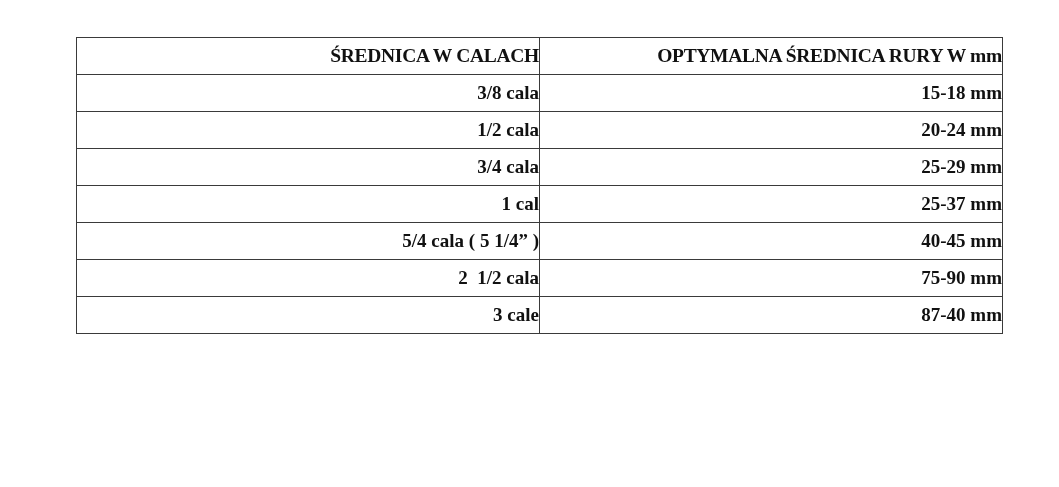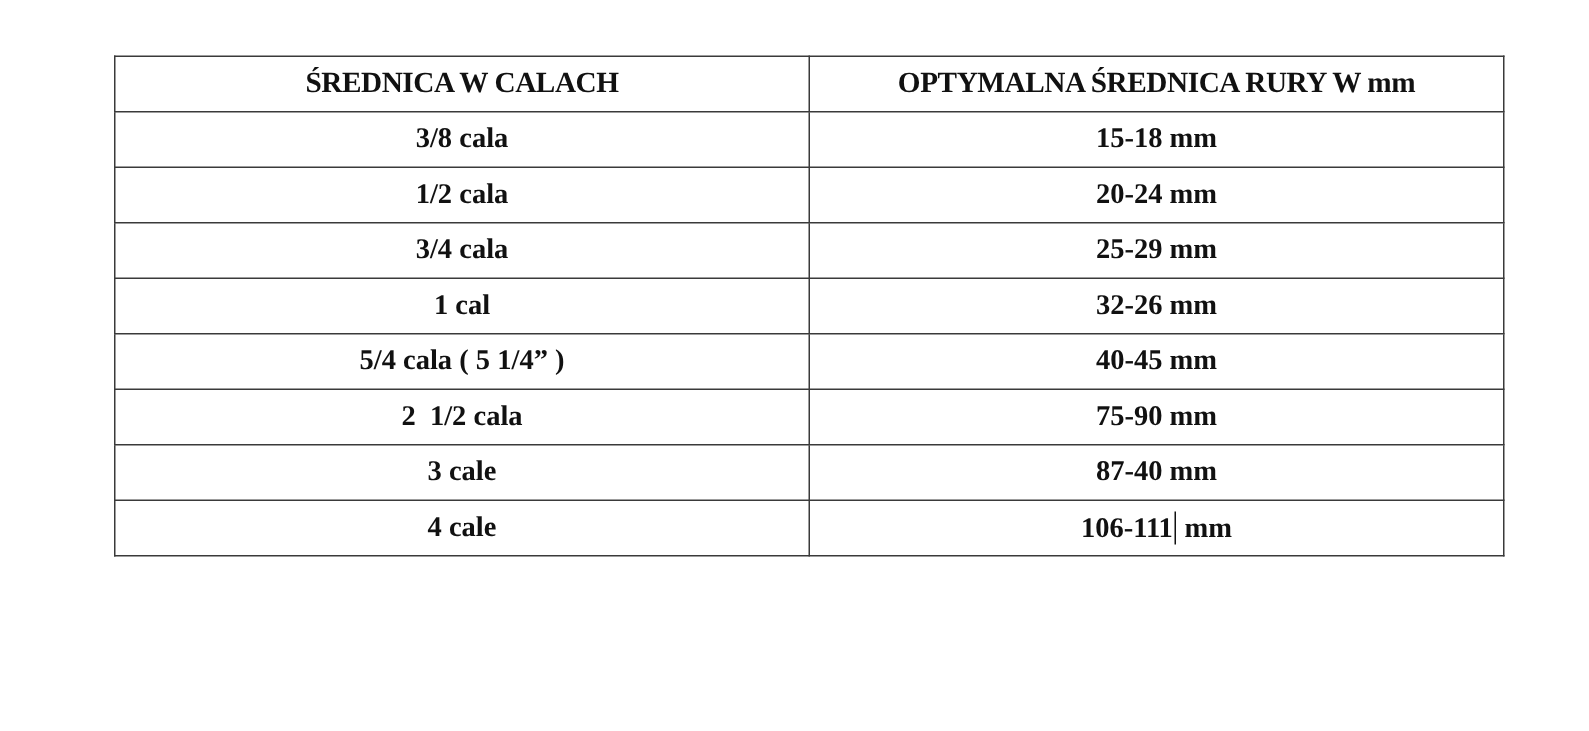--- a/index.html
+++ b/index.html
@@ -26,21 +26,21 @@
       top: 37px;
       width: 926px;
       border-collapse: collapse;
       table-layout: fixed;
     }
     table.pipe-table th,
     table.pipe-table td {
       border: 1.5px solid #3a3a3a;
       height: 36px;
       padding: 0;
-      text-align: center;
+      text-align: right;
       vertical-align: middle;
       font-weight: bold;
       font-size: 19px;
       color: #111111;
       white-space: pre;
     }
     table.pipe-table th {
       font-size: 19.5px;
       letter-spacing: -0.3px;
     }
@@ -78,33 +78,29 @@
       <tr>
         <td>1/2 cala</td>
         <td>20-24 mm</td>
       </tr>
       <tr>
         <td>3/4 cala</td>
         <td>25-29 mm</td>
       </tr>
       <tr>
         <td>1 cal</td>
-        <td>32-26 mm</td>
+        <td>25-37 mm</td>
       </tr>
       <tr>
         <td>5/4 cala ( 5 1/4” )</td>
         <td>40-45 mm</td>
       </tr>
       <tr>
         <td>2  1/2 cala</td>
         <td>75-90 mm</td>
       </tr>
       <tr>
         <td>3 cale</td>
         <td>87-40 mm</td>
       </tr>
-      <tr>
-        <td>4 cale</td>
-        <td><span>106-111</span><span class="cursor"></span><span> mm</span></td>
-      </tr>
     </tbody>
   </table>
 </div>
 
 </body></html>

